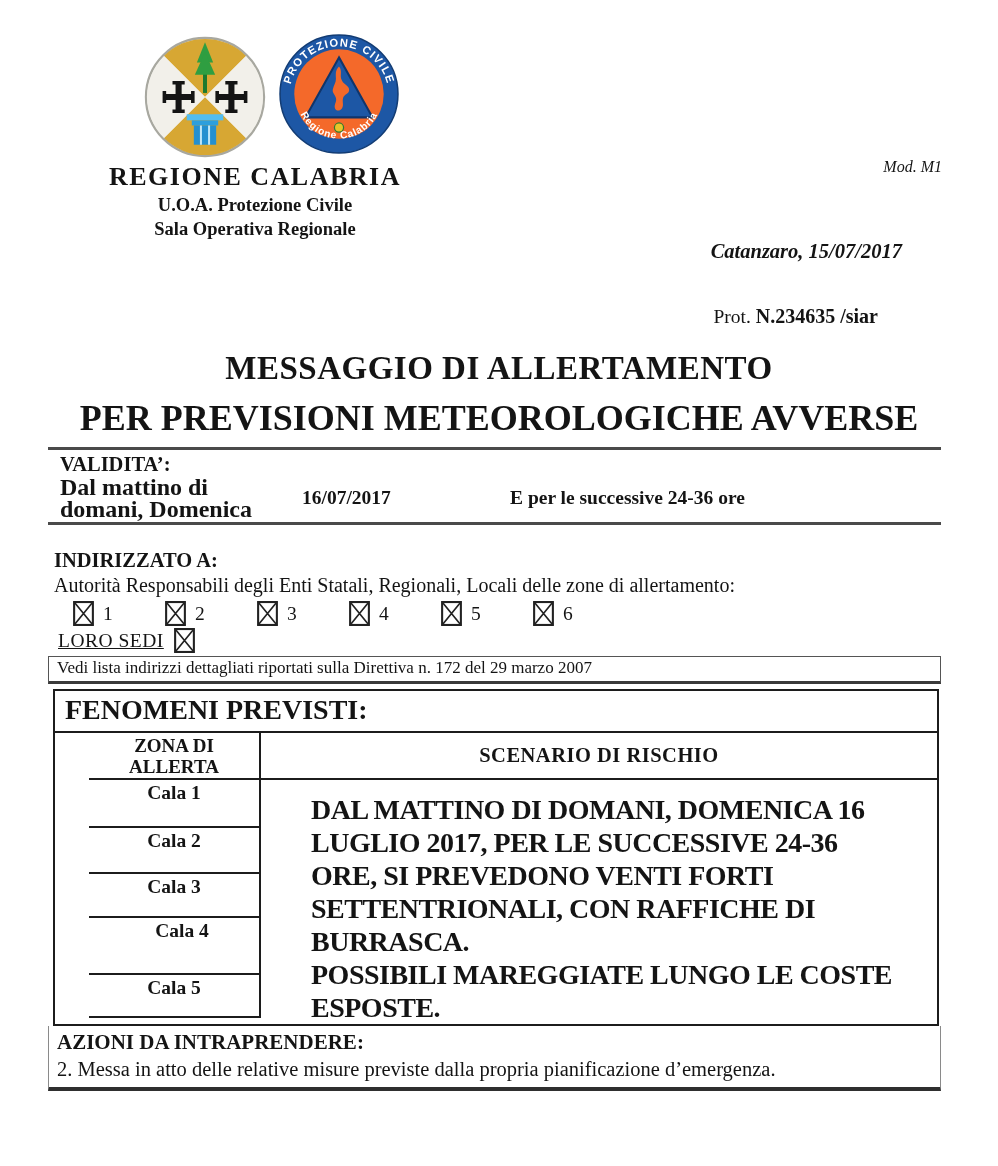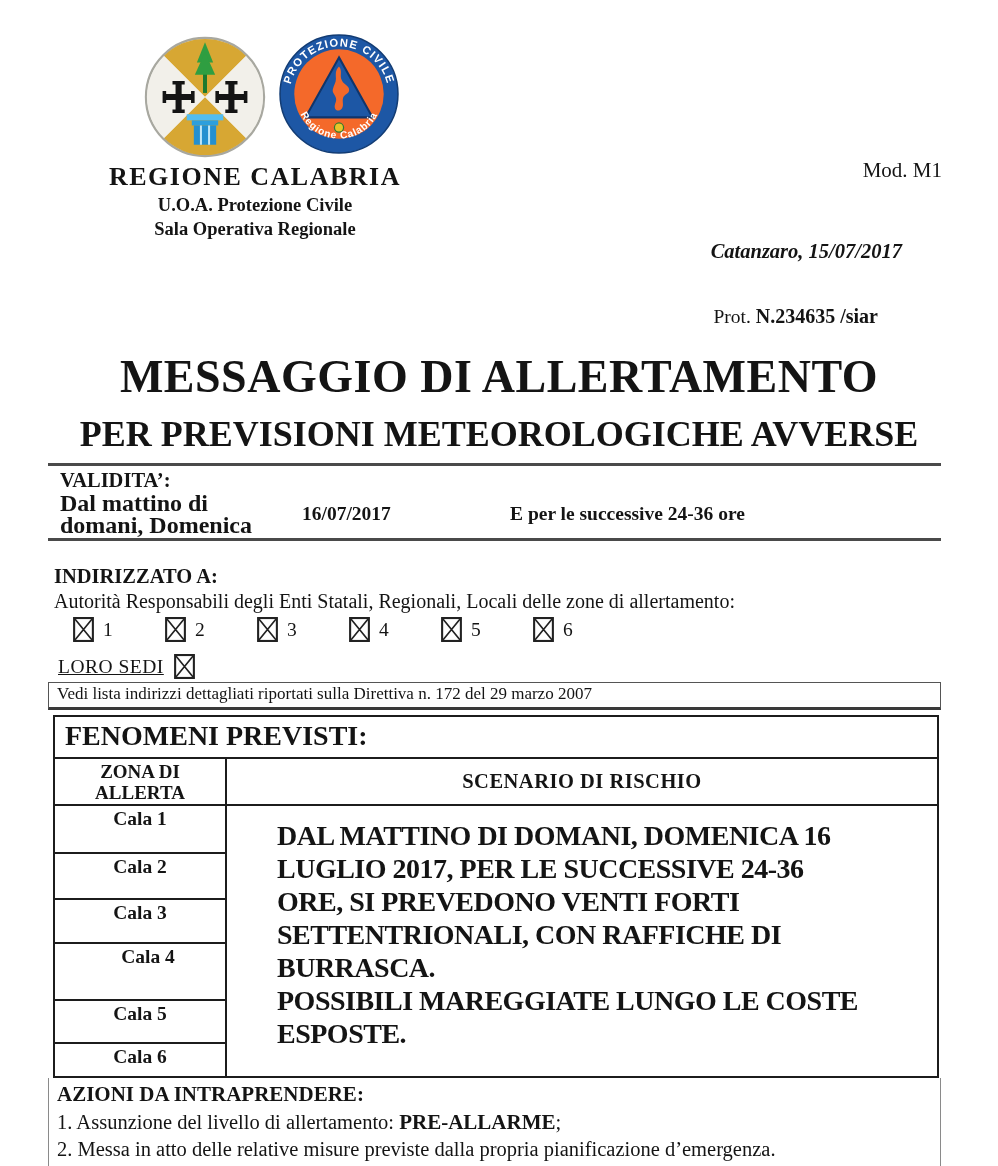--- a/index.html
+++ b/index.html
@@ -6,57 +6,57 @@
   .page{
     position:relative;width:998px;height:1166px;background:#ffffff;
     font-family:"Liberation Serif", serif;color:#141414;overflow:hidden;
   }
   
   .hdr{position:relative;height:348px;}
   .logos{position:absolute;left:140px;top:33px;display:flex;gap:8px;}
   .org{position:absolute;left:95px;top:162px;width:320px;text-align:center;line-height:1.15;}
   .org-name{font-size:26px;font-weight:bold;letter-spacing:1.5px;}
   .org-sub{font-size:18.5px;font-weight:bold;margin-top:3px;}
-  .mod{position:absolute;right:56px;top:158px;font-size:21px;}
+  .mod{position:absolute;right:56px;top:158px;font-style:italic;font-size:16px;}
   .placedate{position:absolute;right:96px;top:240px;font-style:italic;font-weight:bold;font-size:20.5px;}
   .prot{position:absolute;right:120px;top:305px;font-size:19.5px;}
   .prot b{font-size:20px;}
   
-  .title1{text-align:center;font-size:46px;font-weight:bold;letter-spacing:0.5px;margin-top:2px;}
+  .title1{text-align:center;font-size:33px;font-weight:bold;letter-spacing:0.5px;margin-top:2px;}
   .title2{text-align:center;font-size:36px;font-weight:bold;letter-spacing:0px;margin-top:10px;}
   .subt{text-align:center;font-size:20px;line-height:22.5px;margin-top:8px;}
   
   .validita{
     margin:8px 0 0 48px;width:893px;border-top:3px solid #4a4a4a;border-bottom:3px solid #4a4a4a;
     padding:3px 0 2px 0;
   }
   .val-label{font-size:20.5px;font-weight:bold;padding-left:12px;}
   .val-row{display:flex;align-items:center;padding-left:12px;}
   .val-from{width:212px;font-size:24px;font-weight:bold;line-height:22px;white-space:pre-line;}
   .val-date{margin-left:30px;width:150px;font-size:19.5px;font-weight:bold;}
   .val-dur{margin-left:58px;font-size:19.5px;font-weight:bold;}
   
   .indir{margin:6px 0 0 48px;width:893px;}
   .ind-label{font-size:20.5px;font-weight:bold;padding-left:6px;margin-top:24px;}
   .ind-line{font-size:20px;padding-left:6px;margin-top:2px;}
   .cbx-row{display:flex;padding-left:25px;margin-top:4px;align-items:center;}
   .cbx-item{display:flex;align-items:center;width:66px;margin-right:26px;}
   .cbx{width:21px;height:25px;flex:0 0 auto;}
   .cbx-num{font-size:19.5px;margin-left:9px;}
-  .loro-row{display:flex;align-items:center;padding-left:10px;margin-top:12px;}
+  .loro-row{display:flex;align-items:center;padding-left:10px;margin-top:2px;}
   .loro-label{font-size:19.5px;text-decoration:underline;letter-spacing:0.5px;}
   .loro-row .cbx{margin-left:10px;}
   .vedi-box{
     margin-top:3px;border:1px solid #555;border-bottom:3px solid #3a3a3a;
     padding:1px 8px 3px 8px;font-size:17px;
   }
   
   .fen{margin:5px 0 0 53px;width:886px;border:2px solid #1c1c1c;box-sizing:border-box;}
   .fen-title{font-size:28px;font-weight:bold;padding:3px 0 5px 10px;border-bottom:2px solid #1c1c1c;}
-  .fen-grid{display:grid;grid-template-columns:172px 1fr;}
+  .fen-grid{display:grid;grid-template-columns:172px 1fr;margin-left:34px;}
   .cell{border-right:2px solid #1c1c1c;border-bottom:2px solid #1c1c1c;box-sizing:border-box;}
   .zh{height:47px;display:flex;align-items:center;justify-content:center;text-align:center;
       font-size:19px;font-weight:bold;line-height:21px;white-space:pre-line;}
   .sh{border-right:none;display:flex;align-items:center;justify-content:center;
       font-size:20.5px;font-weight:bold;letter-spacing:0.5px;}
   .zr{text-align:center;font-size:19.5px;font-weight:bold;padding-top:2px;}
   .zr.last{border-bottom:none;}
   .scenario{
     grid-column:2;grid-row:2 / span 6;border:none;
     padding:13px 8px 0 50px;font-size:28px;font-weight:bold;line-height:33px;
@@ -223,23 +223,21 @@
 LUGLIO 2017,  PER LE SUCCESSIVE 24-36
 ORE, SI PREVEDONO VENTI FORTI
 SETTENTRIONALI, CON RAFFICHE DI
 BURRASCA.
 POSSIBILI MAREGGIATE LUNGO LE COSTE
 ESPOSTE.</div>
       <div class="cell zr" style="height:46px;">Cala 2</div>
       <div class="cell zr" style="height:44px;">Cala 3</div>
       <div class="cell zr" style="height:57px;padding-left:16px;">Cala 4</div>
       <div class="cell zr" style="height:43px;">Cala 5</div>
-      <div class="cell zr last" style="height:32px;">Cala 6</div>
     </div>
   </div>
 
   <div class="azioni">
     <div class="az-label">AZIONI DA INTRAPRENDERE:</div>
-    <div class="az-item"><span>1. Assunzione del livello di allertamento: </span><b>PRE-ALLARME</b><span>;</span></div>
     <div class="az-item">2. Messa in atto delle relative misure previste dalla propria pianificazione d’emergenza.</div>
   </div>
 
 </div>
 
 </body></html>

